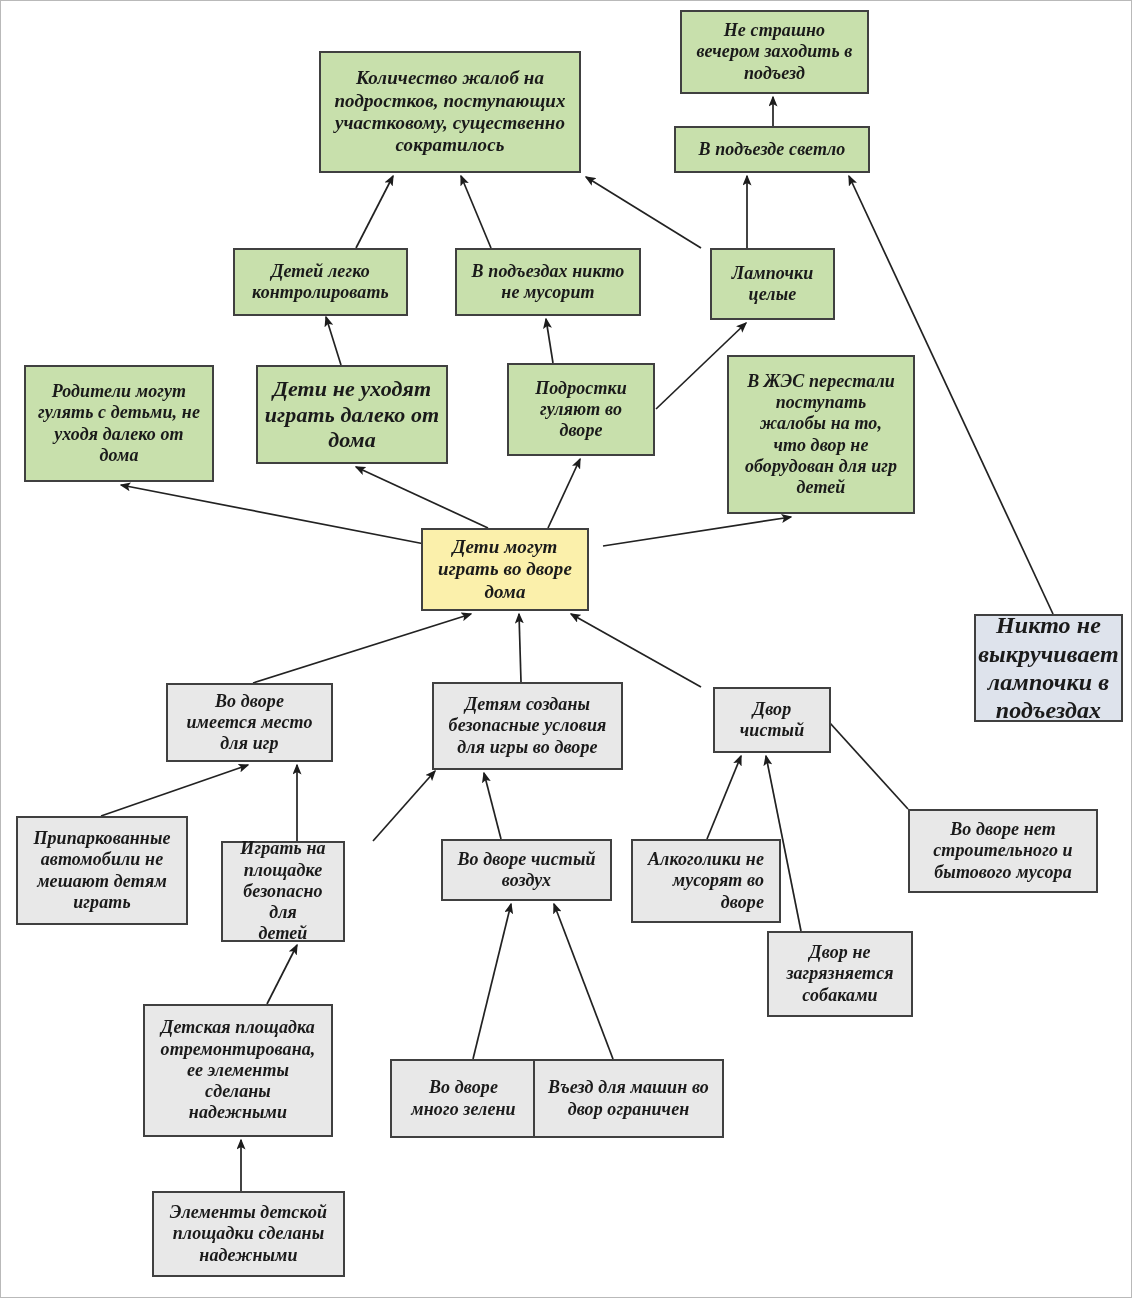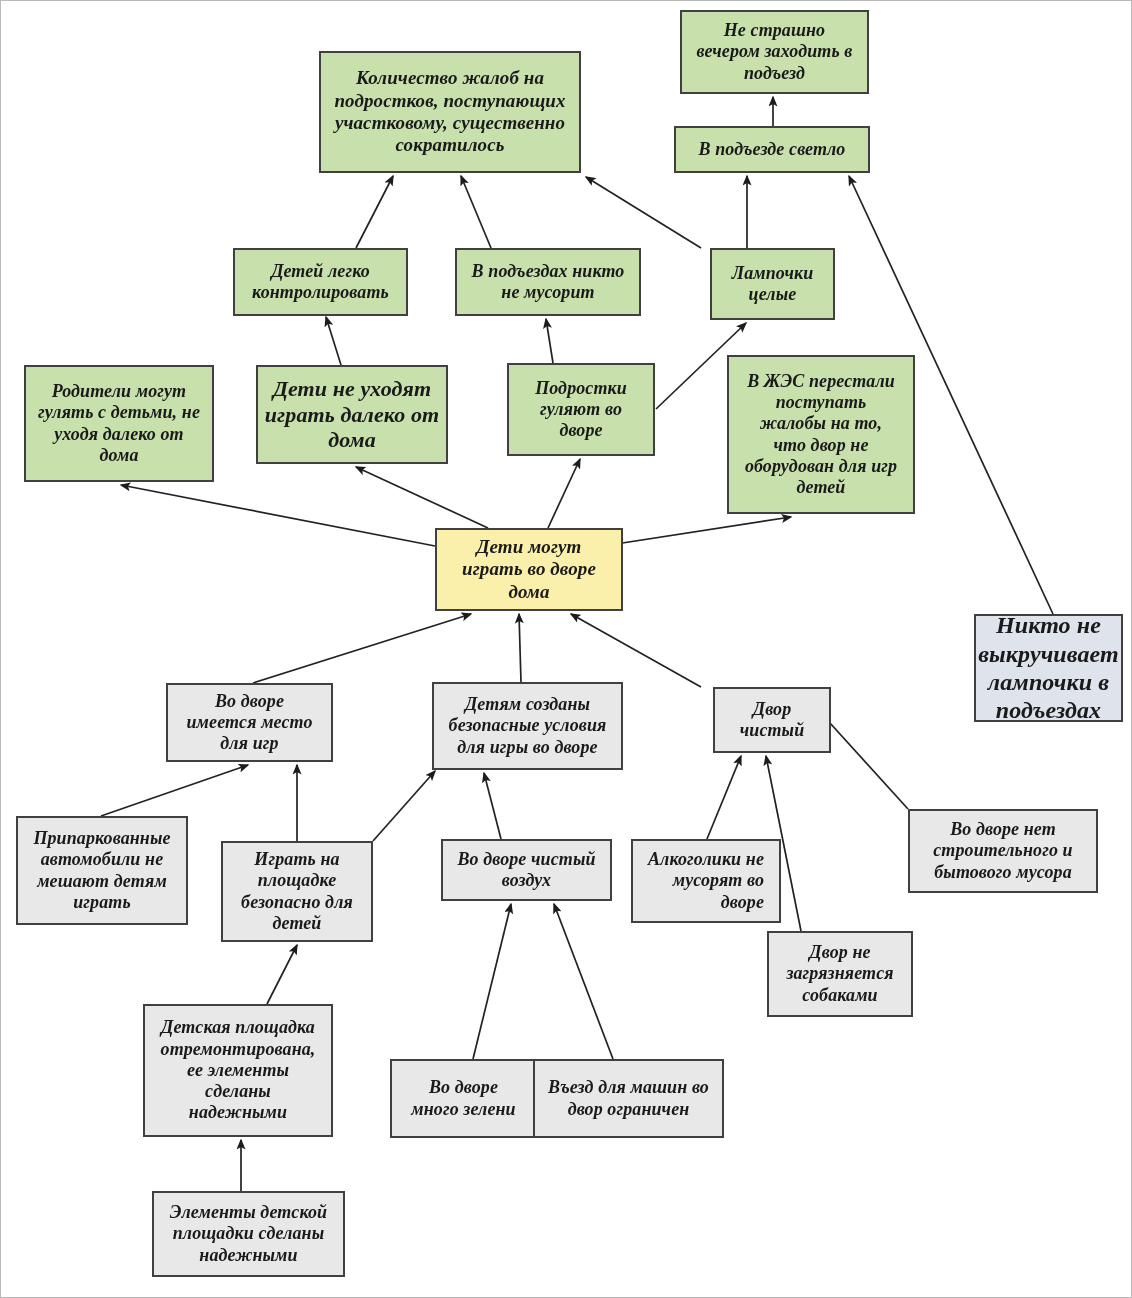--- a/index.html
+++ b/index.html
@@ -110,40 +110,40 @@
 дома</div>
       <div class="node fill-green" style="left: 506px; top: 362px; width: 148px; height: 93px; font-size: 18px; border-color: rgb(64, 64, 64);">Подростки
 гуляют во
 дворе</div>
       <div class="node fill-green" style="left: 726px; top: 354px; width: 188px; height: 159px; font-size: 18px; border-color: rgb(64, 64, 64);">В ЖЭС перестали
 поступать
 жалобы на то,
 что двор не
 оборудован для игр
 детей</div>
-      <div class="node fill-yellow" style="left: 434px; top: 527px; width: 188px; height: 83px; font-size: 19px; border-color: rgb(64, 64, 64);">Дети могут
+      <div class="node fill-yellow" style="left: 420px; top: 527px; width: 168px; height: 83px; font-size: 19px; border-color: rgb(64, 64, 64);">Дети могут
 играть во дворе
 дома</div>
       <div class="node fill-blue" style="left: 973px; top: 613px; width: 149px; height: 108px; font-size: 24px; border-color: rgb(64, 64, 64);">Никто не
 выкручивает
 лампочки в
 подъездах</div>
       <div class="node fill-grey" style="left: 165px; top: 682px; width: 167px; height: 79px; font-size: 18px; border-color: rgb(64, 64, 64);">Во дворе
 имеется место
 для игр</div>
       <div class="node fill-grey" style="left: 431px; top: 681px; width: 191px; height: 88px; font-size: 18px; border-color: rgb(64, 64, 64);">Детям созданы
 безопасные условия
 для игры во дворе</div>
       <div class="node fill-grey" style="left: 688px; top: 686px; width: 118px; height: 66px; font-size: 18px; border-color: rgb(64, 64, 64); margin-left: 24px;">Двор
 чистый</div>
       <div class="node fill-grey" style="left: 15px; top: 815px; width: 172px; height: 109px; font-size: 18px; border-color: rgb(64, 64, 64);">Припаркованные
 автомобили не
 мешают детям
 играть</div>
-      <div class="node fill-grey" style="left: 220px; top: 840px; width: 152px; height: 101px; font-size: 18px; border-color: rgb(64, 64, 64);">Играть на
+      <div class="node fill-grey" style="left: 220px; top: 840px; width: 124px; height: 101px; font-size: 18px; border-color: rgb(64, 64, 64);">Играть на
 площадке
 безопасно для
 детей</div>
       <div class="node fill-grey" style="left: 440px; top: 838px; width: 171px; height: 62px; font-size: 18px; border-color: rgb(64, 64, 64);">Во дворе чистый
 воздух</div>
       <div class="node fill-grey" style="left: 630px; top: 838px; width: 150px; height: 84px; font-size: 18px; border-color: rgb(64, 64, 64); text-align: right;">Алкоголики не
 мусорят во
 дворе</div>
       <div class="node fill-grey" style="left: 907px; top: 808px; width: 190px; height: 84px; font-size: 18px; border-color: rgb(64, 64, 64);">Во дворе нет
 строительного и

